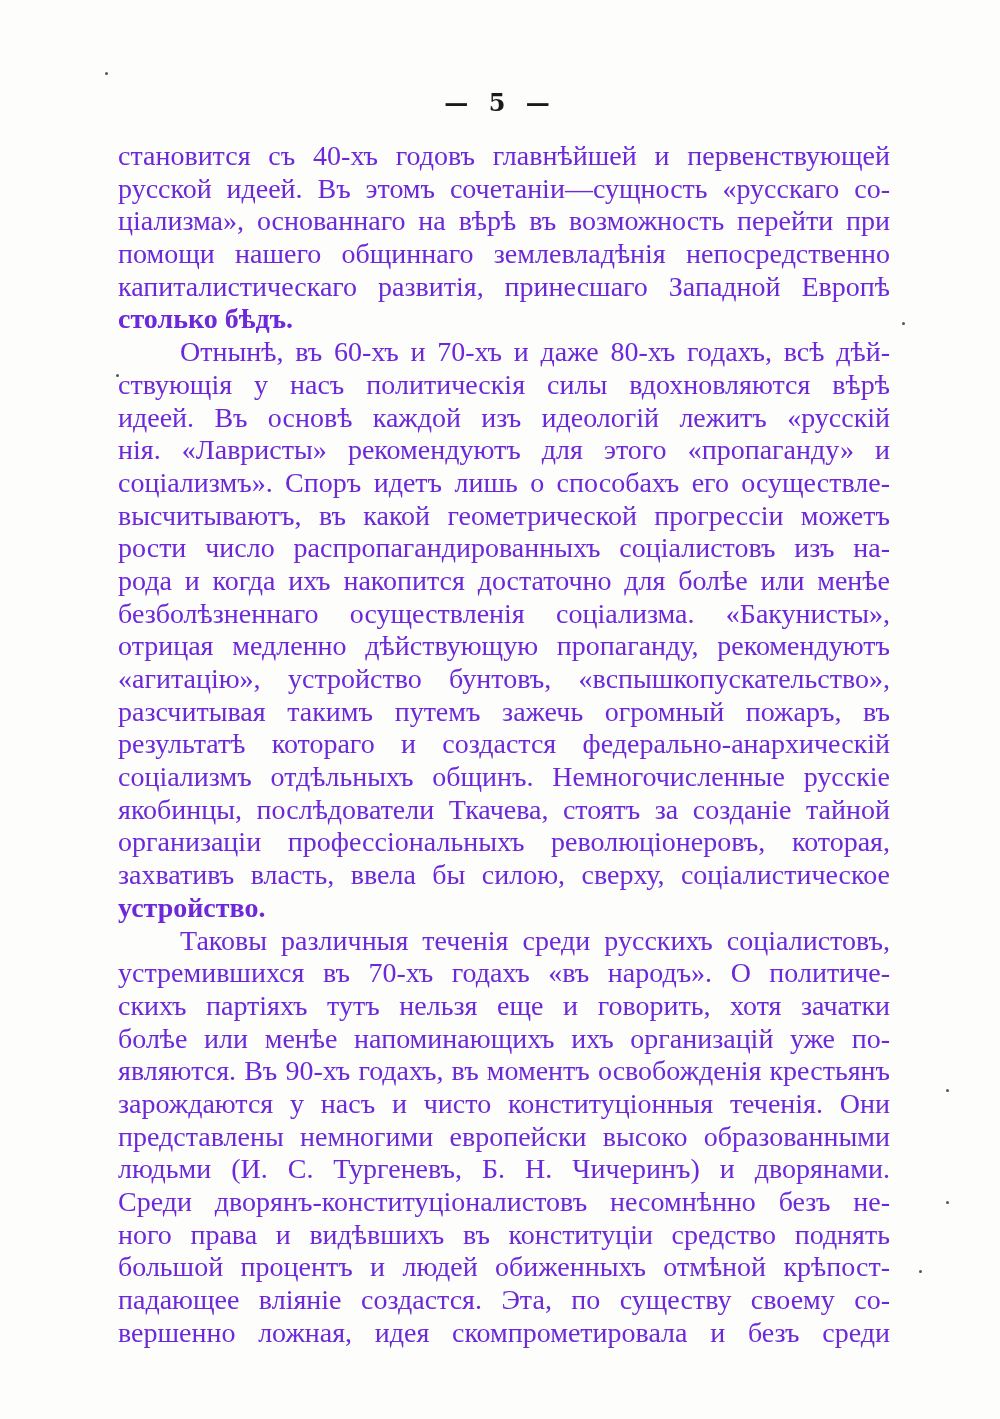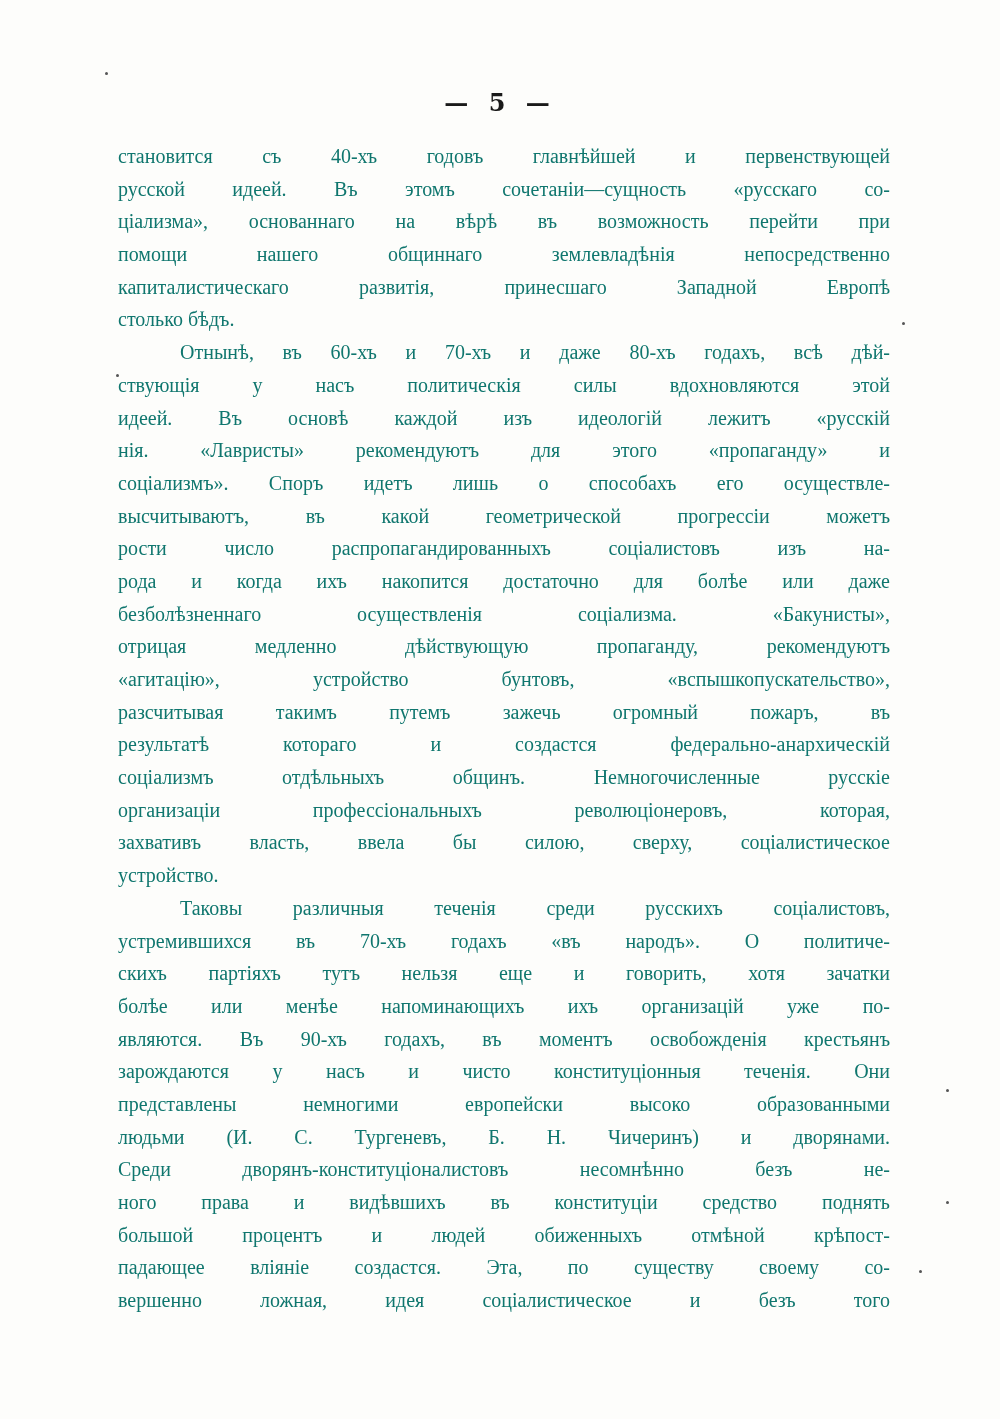--- a/index.html
+++ b/index.html
@@ -8,27 +8,27 @@
     position: absolute; left: 0; top: 0; width: 1000px; height: 1419px;
     background: #fdfdfb;
   }
   .page-number {
     position: absolute; top: 88px; left: 0; width: 1000px; text-align: center;
     font-family: "DejaVu Serif", serif; font-size: 24px; font-weight: bold; color: #1a1a1a;
     letter-spacing: 6px;
   }
   .body-text {
     position: absolute; left: 118px; top: 140px; width: 772px;
-    font-family: "Liberation Serif", serif; font-size: 20px; color: #0f766e;
+    font-family: "Liberation Serif", serif; font-size: 28px; color: #6d28d9;
   }
   .line {
     height: 32.7px; line-height: 32.7px; white-space: nowrap;
     text-align: justify; text-align-last: justify; overflow: visible;
   }
-  .line.last { text-align-last: left; }
+  .line.last { text-align-last: left; font-weight: bold; }
   .line.indent { padding-left: 62px; }
   .speck { position: absolute; width: 3px; height: 3px; background: #555; border-radius: 50%; }
 </style>
 </head>
 <body>
 
 <div class="page">
   <div class="page-number">— 5 —</div>
 
   <div class="body-text">
@@ -37,52 +37,53 @@
       <div class="line">становится съ 40-хъ годовъ главнѣйшей и первенствующей</div>
       <div class="line">русской идеей. Въ этомъ сочетаніи—сущность «русскаго со-</div>
       <div class="line">ціализма», основаннаго на вѣрѣ въ возможность перейти при</div>
       <div class="line">помощи нашего общиннаго землевладѣнія непосредственно</div>
       <div class="line">капиталистическаго развитія, принесшаго Западной Европѣ</div>
       <div class="line last">столько бѣдъ.</div>
     </div>
 
     <div>
       <div class="line indent">Отнынѣ, въ 60-хъ и 70-хъ и даже 80-хъ годахъ, всѣ дѣй-</div>
-      <div class="line">ствующія у насъ политическія силы вдохновляются этой</div>
+      <div class="line">ствующія у насъ политическія силы вдохновляются вѣрѣ</div>
       <div class="line">идеей. Въ основѣ каждой изъ идеологій лежитъ «русскій</div>
       <div class="line">нія. «Лавристы» рекомендуютъ для этого «пропаганду» и</div>
       <div class="line">соціализмъ». Споръ идетъ лишь о способахъ его осуществле-</div>
       <div class="line">высчитываютъ, въ какой геометрической прогрессіи можетъ</div>
       <div class="line">рости число распропагандированныхъ соціалистовъ изъ на-</div>
-      <div class="line">рода и когда ихъ накопится достаточно для болѣе или даже</div>
+      <div class="line">рода и когда ихъ накопится достаточно для болѣе или менѣе</div>
       <div class="line">безболѣзненнаго осуществленія соціализма. «Бакунисты»,</div>
       <div class="line">отрицая медленно дѣйствующую пропаганду, рекомендуютъ</div>
       <div class="line">«агитацію», устройство бунтовъ, «вспышкопускательство»,</div>
       <div class="line">разсчитывая такимъ путемъ зажечь огромный пожаръ, въ</div>
       <div class="line">результатѣ котораго и создастся федерально-анархическій</div>
       <div class="line">соціализмъ отдѣльныхъ общинъ. Немногочисленные русскіе</div>
+      <div class="line">якобинцы, послѣдователи Ткачева, стоятъ за созданіе тайной</div>
       <div class="line">организаціи профессіональныхъ революціонеровъ, которая,</div>
       <div class="line">захвативъ власть, ввела бы силою, сверху, соціалистическое</div>
       <div class="line last">устройство.</div>
     </div>
 
     <div>
       <div class="line indent">Таковы различныя теченія среди русскихъ соціалистовъ,</div>
       <div class="line">устремившихся въ 70-хъ годахъ «въ народъ». О политиче-</div>
       <div class="line">скихъ партіяхъ тутъ нельзя еще и говорить, хотя зачатки</div>
       <div class="line">болѣе или менѣе напоминающихъ ихъ организацій уже по-</div>
       <div class="line">являются. Въ 90-хъ годахъ, въ моментъ освобожденія крестьянъ</div>
       <div class="line">зарождаются у насъ и чисто конституціонныя теченія. Они</div>
       <div class="line">представлены немногими европейски высоко образованными</div>
       <div class="line">людьми (И. С. Тургеневъ, Б. Н. Чичеринъ) и дворянами.</div>
       <div class="line">Среди дворянъ-конституціоналистовъ несомнѣнно безъ не-</div>
       <div class="line">ного права и видѣвшихъ въ конституціи средство поднять</div>
       <div class="line">большой процентъ и людей обиженныхъ отмѣной крѣпост-</div>
       <div class="line">падающее вліяніе создастся. Эта, по существу своему со-</div>
-      <div class="line">вершенно ложная, идея соціалистическое и безъ того</div>
+      <div class="line">вершенно ложная, идея скомпрометировала и безъ среди</div>
     </div>
   </div>
 
   <span class="speck" style="left:105px;top:72px;"></span>
   <span class="speck" style="left:116px;top:374px;"></span>
   <span class="speck" style="left:902px;top:322px;"></span>
   <span class="speck" style="left:946px;top:1089px;"></span>
   <span class="speck" style="left:946px;top:1201px;"></span>
   <span class="speck" style="left:919px;top:1270px;"></span>
 </div>

